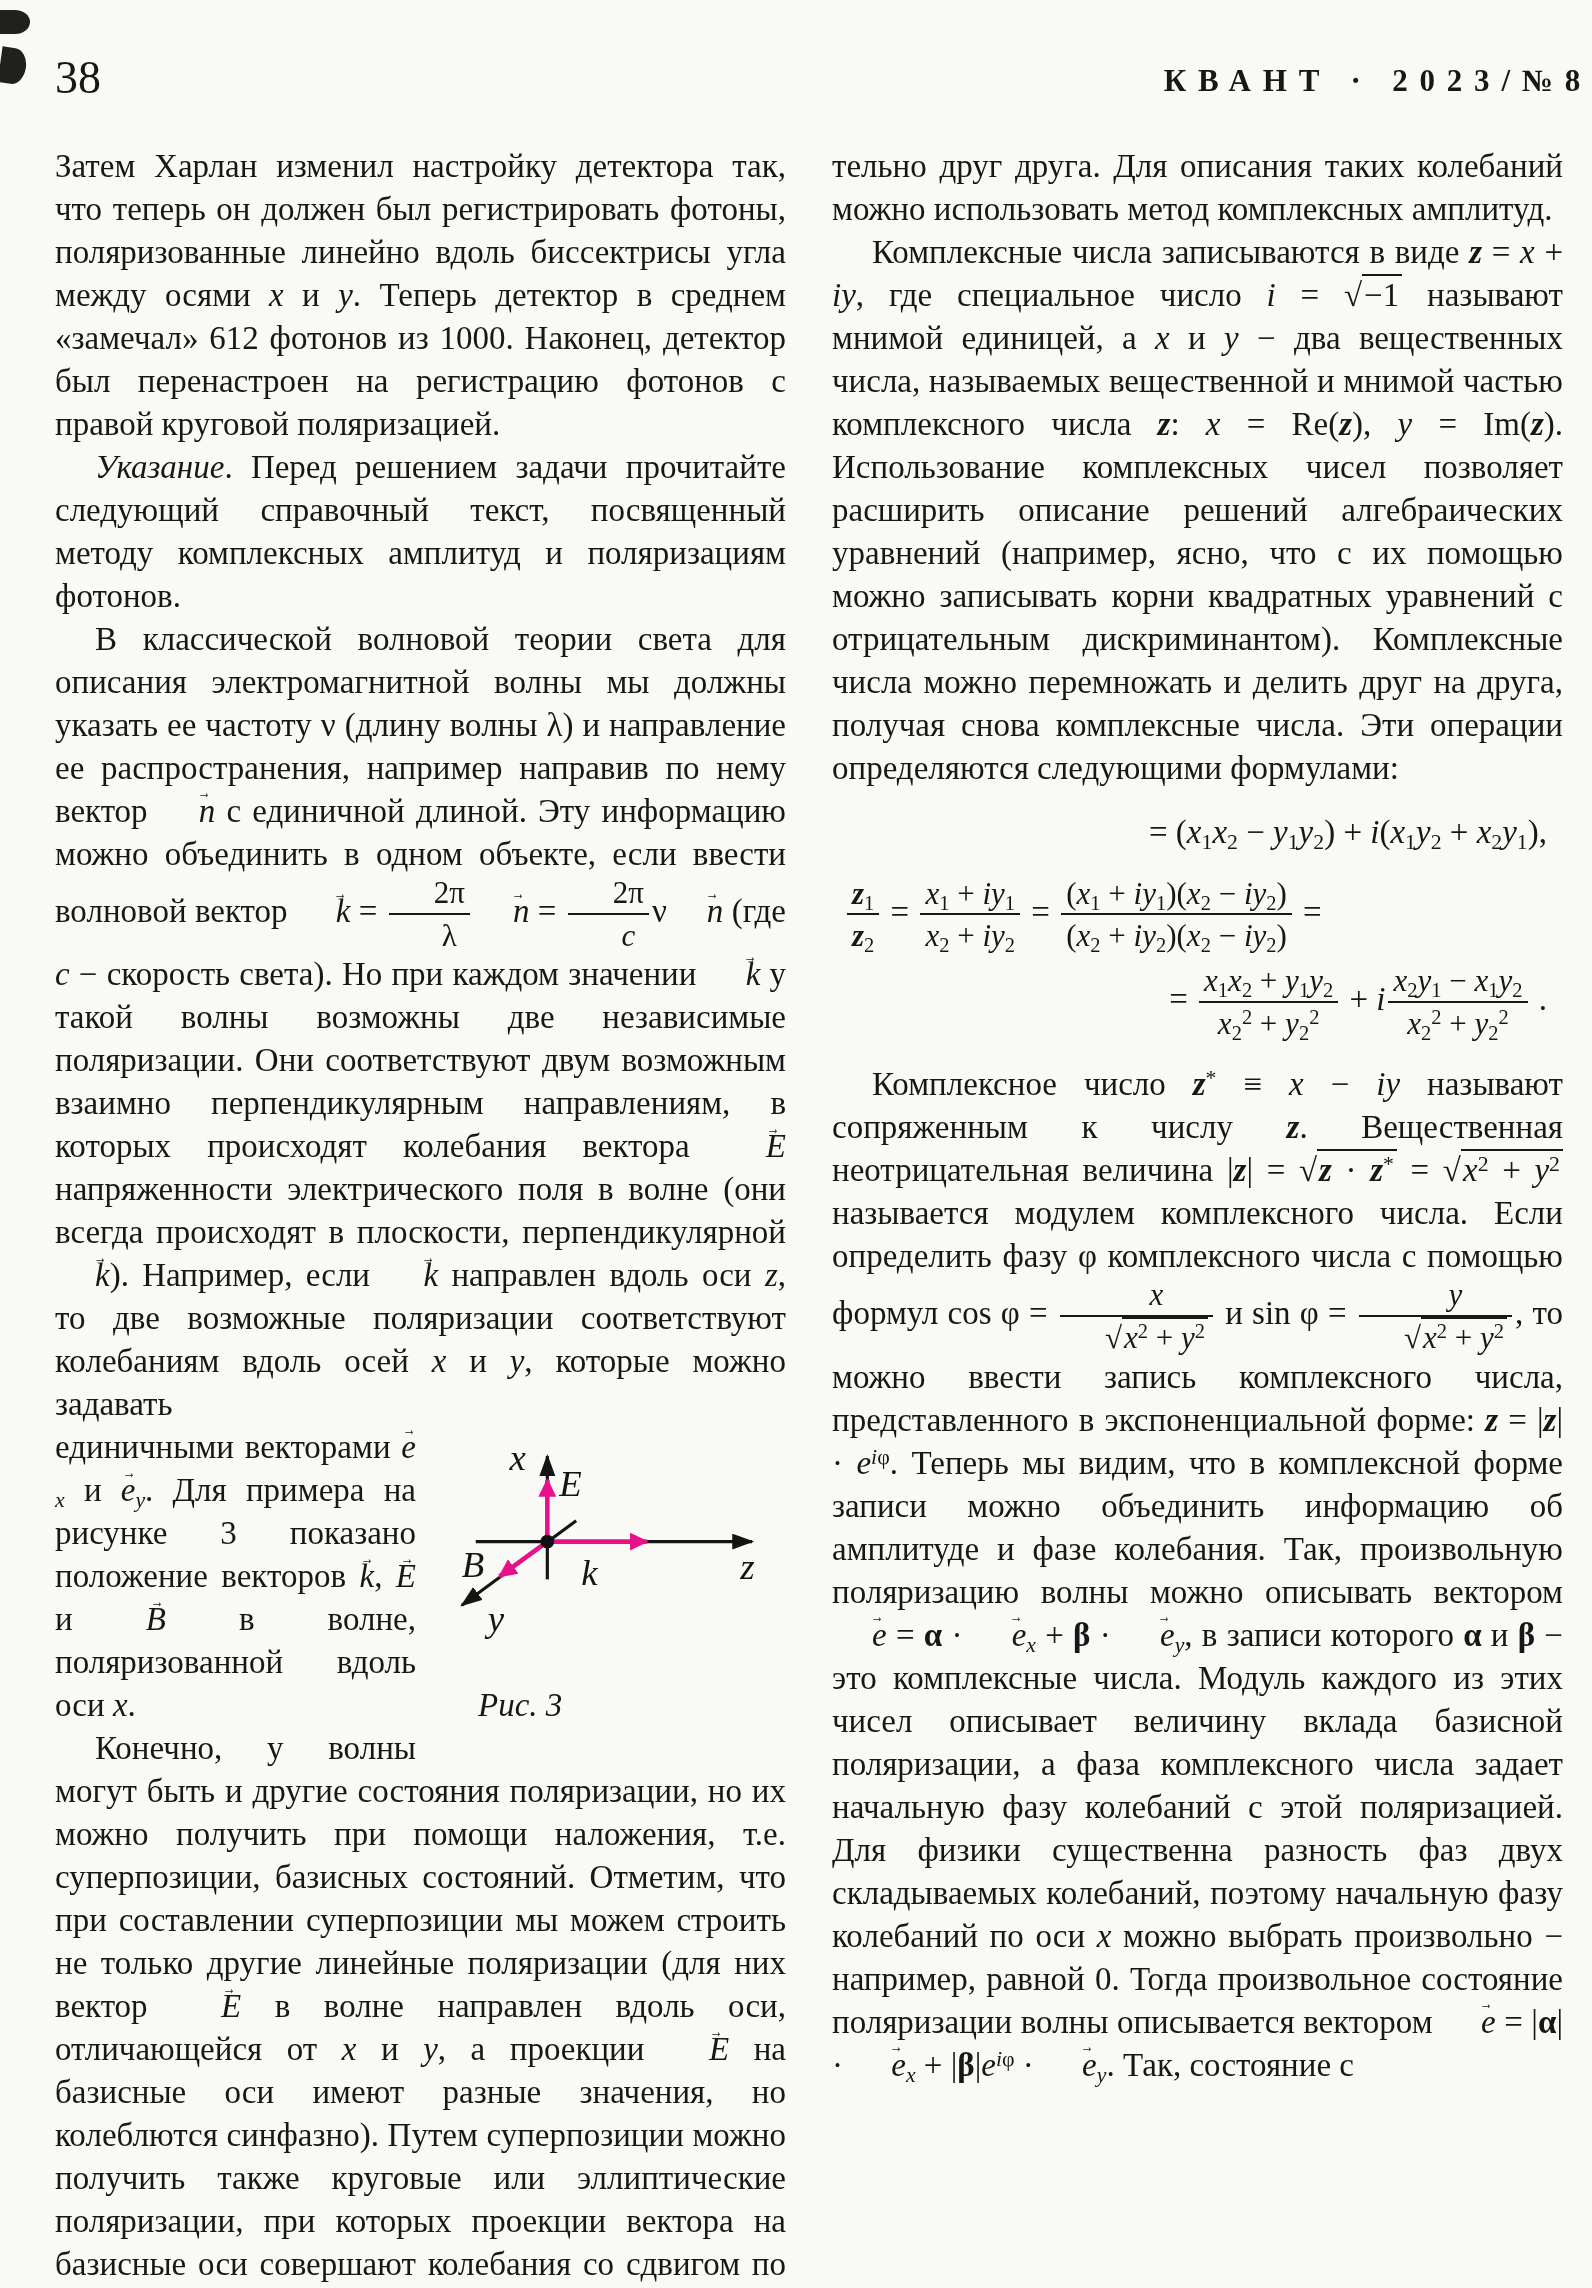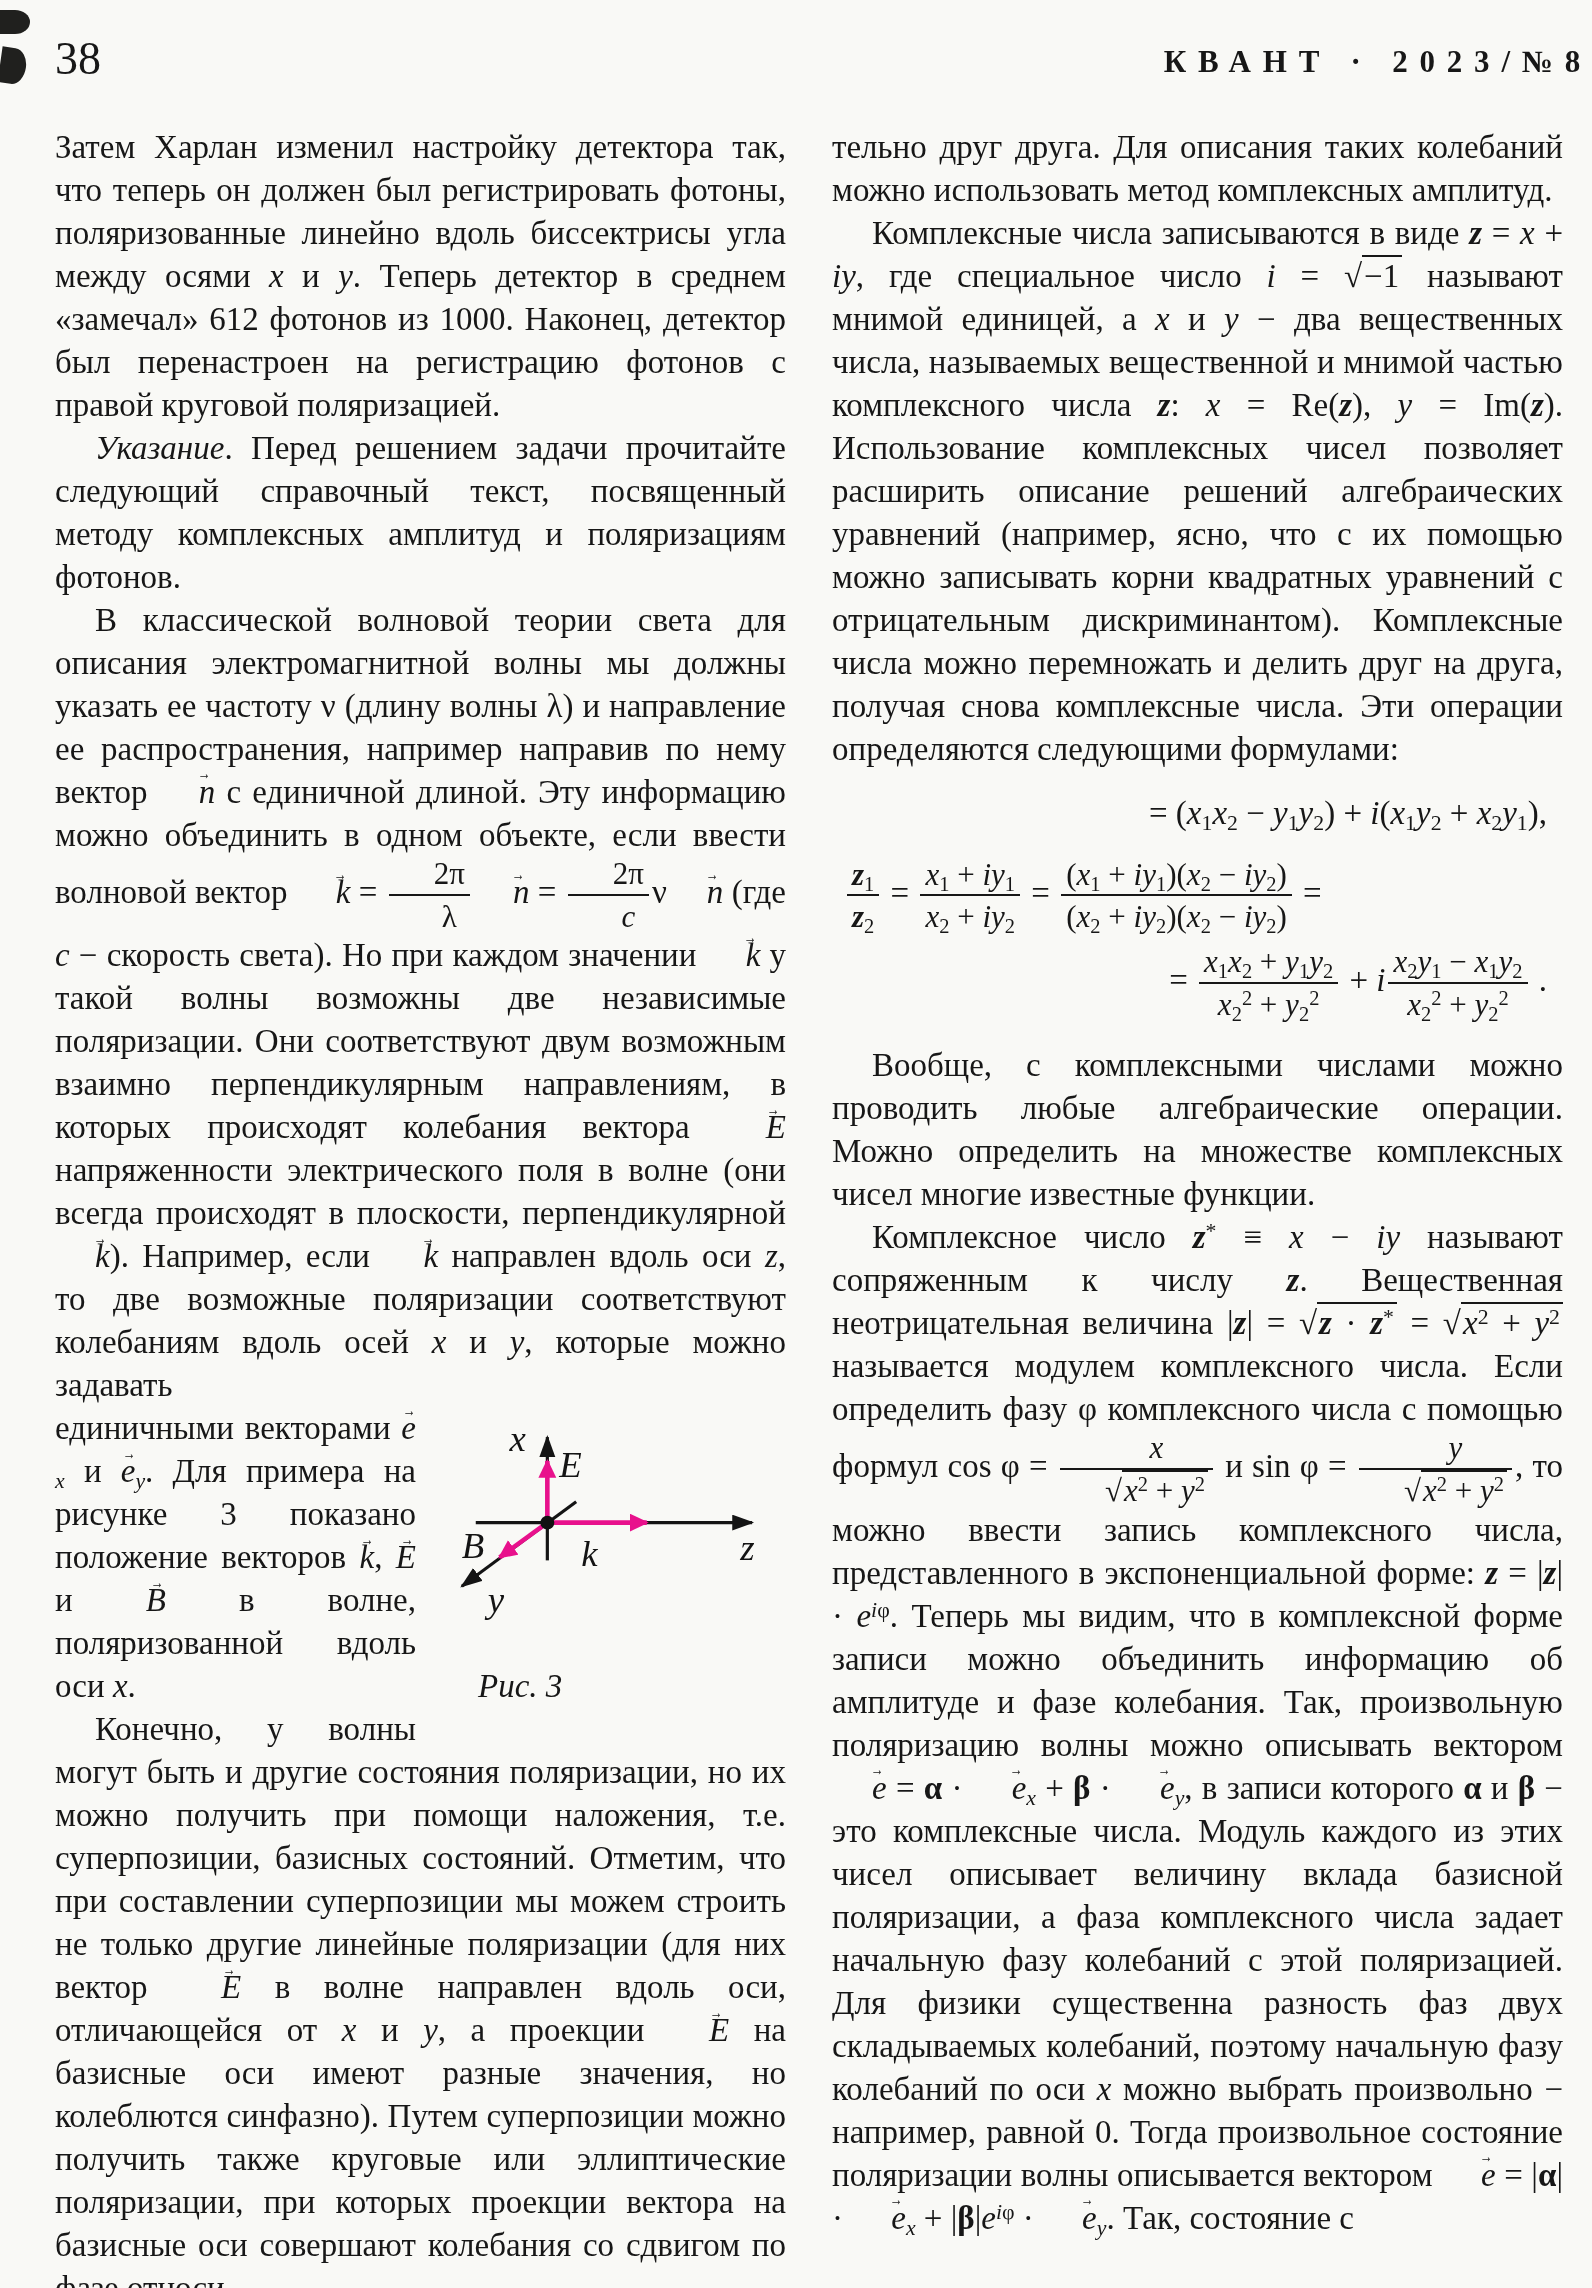--- a/index.html
+++ b/index.html
@@ -7,21 +7,21 @@
     width:1592px;height:2289px;
     background:#f9f9f6;
     color:#171717;
     font-family:"Liberation Serif","DejaVu Serif",serif;
     position:relative;
     overflow:hidden;
   }
   .smudge{position:absolute;background:#20201e;}
   .smudge.s1{left:0;top:10px;width:30px;height:24px;border-radius:0 70% 70% 0;}
   .smudge.s2{left:0;top:48px;width:26px;height:36px;border-radius:0 60% 60% 0;transform:rotate(8deg);}
-  header{position:relative;height:64px;margin-top:36px;}
+  header{position:relative;height:64px;margin-top:55px;}
   .page-number{
     position:absolute;left:55px;top:0;
     font-size:46px;line-height:1;
   }
   .journal{
     position:absolute;left:0;right:0;top:8px;
     text-align:right;
     font-size:31px;letter-spacing:0.38em;
     font-weight:600;
   }
@@ -133,18 +133,17 @@
 
     <div class="formula">
       <span class="l2">= (<i>x</i><sub>1</sub><i>x</i><sub>2</sub> − <i>y</i><sub>1</sub><i>y</i><sub>2</sub>) + <i>i</i>(<i>x</i><sub>1</sub><i>y</i><sub>2</sub> + <i>x</i><sub>2</sub><i>y</i><sub>1</sub>),</span>
     </div>
 
     <div class="formula">
       <span class="l1"><span class="frac"><span class="nu"><b><i>z</i></b><sub>1</sub></span><span class="de"><b><i>z</i></b><sub>2</sub></span></span> = <span class="frac"><span class="nu"><i>x</i><sub>1</sub> + <i>iy</i><sub>1</sub></span><span class="de"><i>x</i><sub>2</sub> + <i>iy</i><sub>2</sub></span></span> = <span class="frac"><span class="nu">(<i>x</i><sub>1</sub> + <i>iy</i><sub>1</sub>)(<i>x</i><sub>2</sub> − <i>iy</i><sub>2</sub>)</span><span class="de">(<i>x</i><sub>2</sub> + <i>iy</i><sub>2</sub>)(<i>x</i><sub>2</sub> − <i>iy</i><sub>2</sub>)</span></span> =</span>
       <span class="l2">= <span class="frac"><span class="nu"><i>x</i><sub>1</sub><i>x</i><sub>2</sub> + <i>y</i><sub>1</sub><i>y</i><sub>2</sub></span><span class="de"><i>x</i><sub>2</sub><sup>2</sup> + <i>y</i><sub>2</sub><sup>2</sup></span></span> + <i>i</i><span class="frac"><span class="nu"><i>x</i><sub>2</sub><i>y</i><sub>1</sub> − <i>x</i><sub>1</sub><i>y</i><sub>2</sub></span><span class="de"><i>x</i><sub>2</sub><sup>2</sup> + <i>y</i><sub>2</sub><sup>2</sup></span></span> .</span>
     </div>
 
-    <p>Вообще, с комплексными числами можно проводить любые алгебраические операции. Можно определить на множестве комплексных чисел многие известные функции.</p>
     <p>Комплексное число <b><i>z</i></b><sup>*</sup> ≡ <i>x</i> − <i>iy</i> называют сопряженным к числу <b><i>z</i></b>. Вещественная неотрицательная величина |<b><i>z</i></b>| = <span class="sqrt">√<span class="rad"><b><i>z</i></b> · <b><i>z</i></b><sup>*</sup></span></span> = <span class="sqrt">√<span class="rad"><i>x</i><sup>2</sup> + <i>y</i><sup>2</sup></span></span> называется модулем комплексного числа. Если определить фазу φ комплексного числа с помощью формул cos φ = <span class="frac"><span class="nu"><i>x</i></span><span class="de"><span class="sqrt">√<span class="rad"><i>x</i><sup>2</sup> + <i>y</i><sup>2</sup></span></span></span></span> и sin φ = <span class="frac"><span class="nu"><i>y</i></span><span class="de"><span class="sqrt">√<span class="rad"><i>x</i><sup>2</sup> + <i>y</i><sup>2</sup></span></span></span></span>, то можно ввести запись комплексного числа, представленного в экспоненциальной форме: <b><i>z</i></b> = |<b><i>z</i></b>| · <i>e</i><sup><i>i</i>φ</sup>. Теперь мы видим, что в комплексной форме записи можно объединить информацию об амплитуде и фазе колебания. Так, произвольную поляризацию волны можно описывать вектором <span class="vec">e</span> = <b>α</b> · <span class="vec">e</span><sub><i>x</i></sub> + <b>β</b> · <span class="vec">e</span><sub><i>y</i></sub>, в записи которого <b>α</b> и <b>β</b> − это комплексные числа. Модуль каждого из этих чисел описывает величину вклада базисной поляризации, а фаза комплексного числа задает начальную фазу колебаний с этой поляризацией. Для физики существенна разность фаз двух складываемых колебаний, поэтому начальную фазу колебаний по оси <i>x</i> можно выбрать произвольно − например, равной 0. Тогда произвольное состояние поляризации волны описывается вектором <span class="vec">e</span> = |<b>α</b>| · <span class="vec">e</span><sub><i>x</i></sub> + |<b>β</b>|<i>e</i><sup><i>i</i>φ</sup> · <span class="vec">e</span><sub><i>y</i></sub>. Так, состояние с</p>
   </div>
 
 </div>
 
 
 </body></html>

